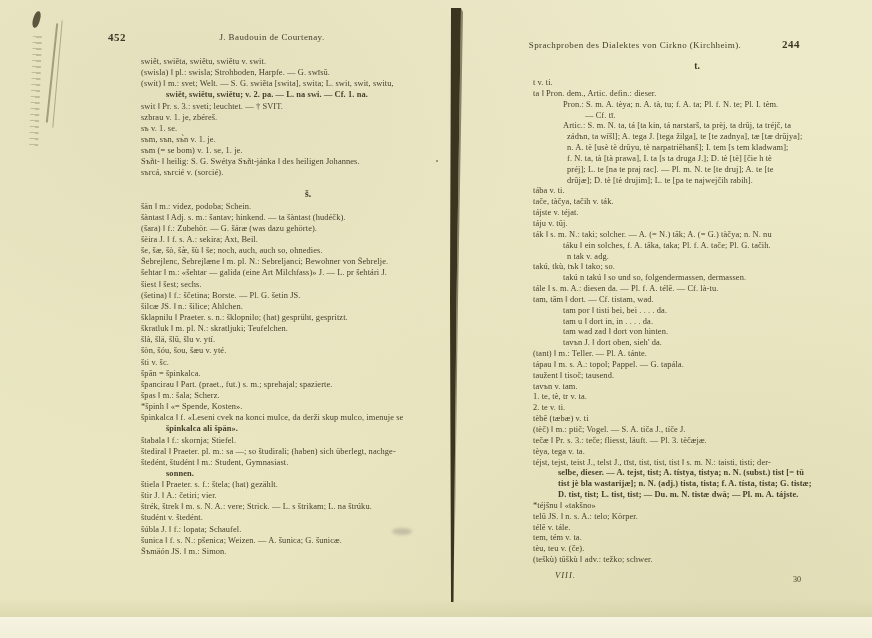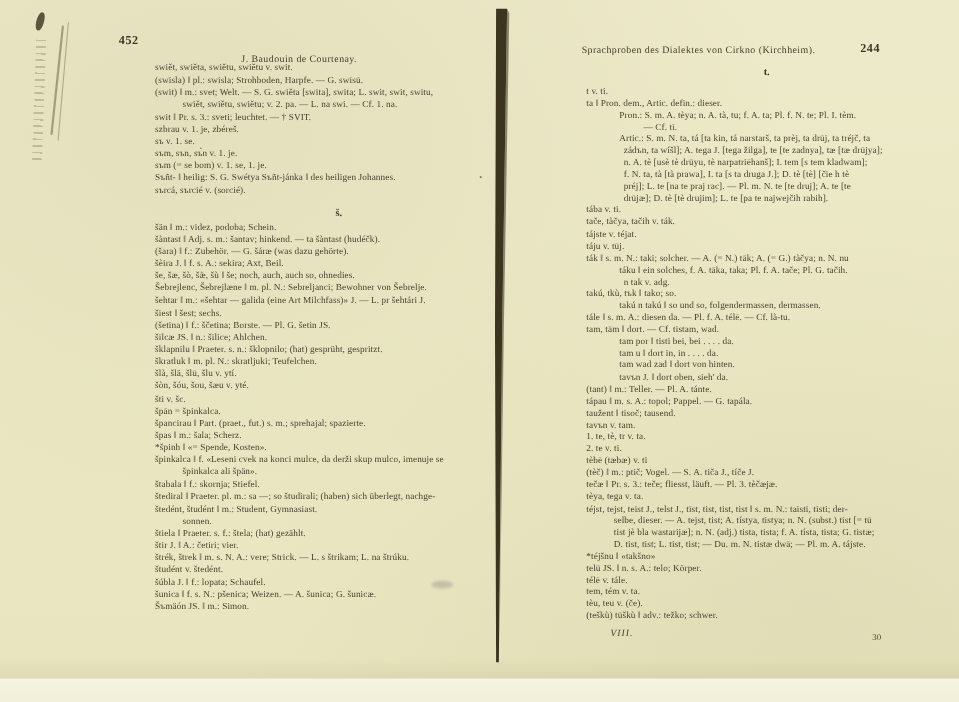--- a/index.html
+++ b/index.html
@@ -14,31 +14,31 @@
     background:
       radial-gradient(ellipse at 20% 15%, rgba(120,110,60,0.08), transparent 55%),
       radial-gradient(ellipse at 85% 90%, rgba(120,110,60,0.07), transparent 50%),
       linear-gradient(180deg,#edeac9 0%,#ebe8c5 55%,#e8e5bf 97%,#ddd9b0 100%);
     box-shadow:0 2px 4px rgba(110,104,70,0.45);
   }
   .pgnum{font-weight:bold;font-size:11px;color:#3c3826;letter-spacing:0.5px;}
   .runtitle{font-size:9px;color:#45412d;letter-spacing:0.4px;}
   .header-left{position:absolute;left:106px;top:31px;width:332px;}
   .header-left .pgnum{position:absolute;left:2px;top:0;}
-  .header-left .runtitle{display:block;text-align:center;padding-top:1px;margin-top:16px;}
+  .header-left .runtitle{display:block;text-align:center;padding-top:1px;}
   .header-right{position:absolute;left:470px;top:40px;width:330px;}
   .header-right .runtitle{display:block;text-align:center;}
   .header-right .pgnum{position:absolute;right:0;top:-2px;}
   .col{position:absolute;color:#443f2b;margin-left:35px;}
   .col-left{left:106px;top:56px;width:334px;}
   .col-right{left:498px;top:60px;width:328px;}
   .line{font-size:8.4px;white-space:nowrap;letter-spacing:0.1px;}
   .col-left .line{line-height:11.15px;height:11.15px;}
   .col-right .line{line-height:10.85px;height:10.85px;}
-  .i1{padding-left:25px;}
+  .i1{padding-left:25px;font-weight:bold;}
   .i2{padding-left:30px;}
   .i3{padding-left:34px;}
   .i4{padding-left:52px;}
   .gap{height:9px;}
   .sec-heading{
     height:13px;line-height:13px;text-align:center;
     font-weight:bold;font-size:9.5px;color:#3c3826;
   }
   .col-right .sec-heading{height:14px;line-height:12px;margin-bottom:4px;}
   .footer-row{position:relative;height:14px;margin-top:4px;}

